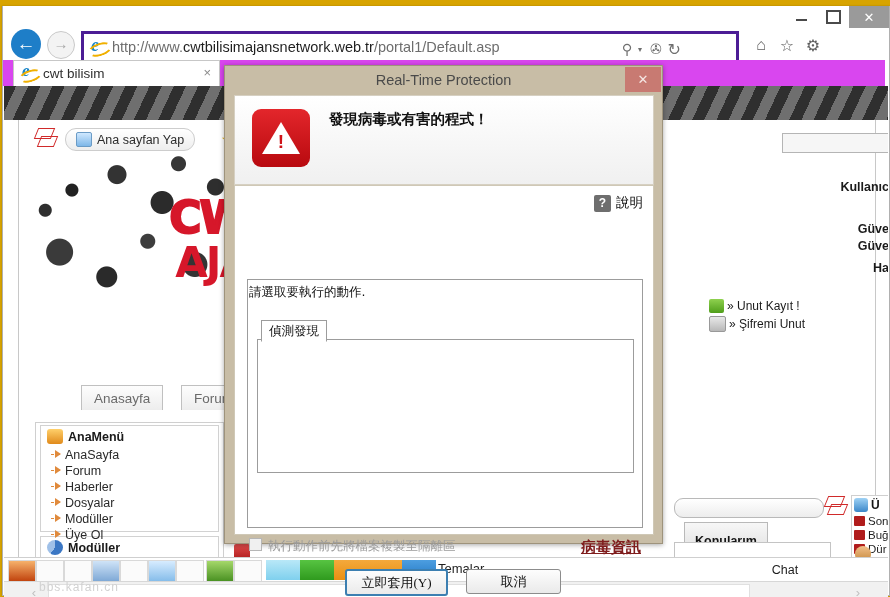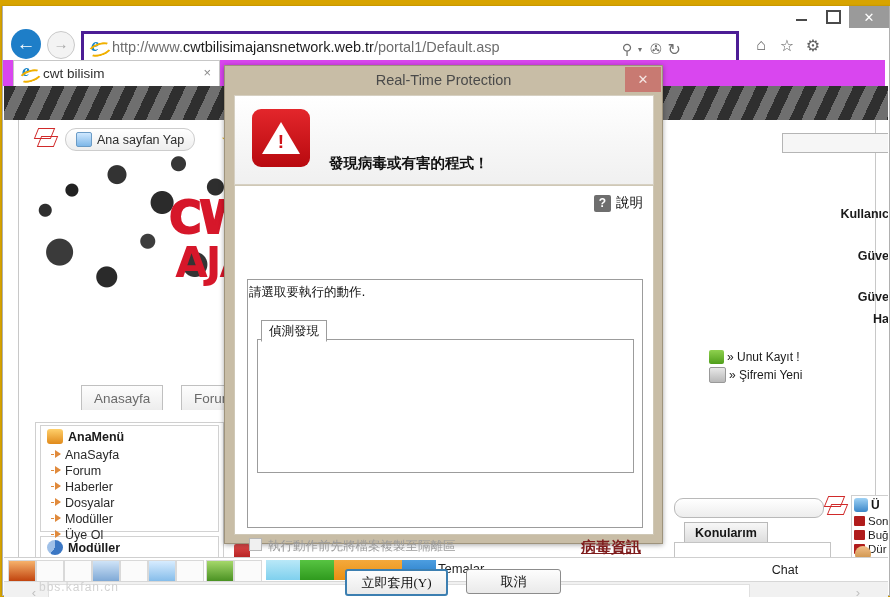--- a/index.html
+++ b/index.html
@@ -135,21 +135,21 @@
   #site-tabs{position:absolute;left:62px;top:265px;width:300px;height:26px;}
   .stab{position:absolute;top:0;height:24px;border:1px solid #c0c0c0;border-bottom:none;
     background:linear-gradient(#fdfdfd,#ededed);display:flex;align-items:center;
     padding:0 12px;font-size:13.5px;color:#6a6a6a;}
   
   #rs-box{position:absolute;left:741px;top:7px;width:115px;height:18px;
     border:1px solid #b5b5b5;background:#f6f6f6;}
   
   #user-panel{position:absolute;left:690px;top:60px;width:180px;height:180px;
     font-size:12.5px;color:#1a1a1a;text-align:right;}
-  .upline{font-weight:bold;margin-bottom:3px;margin-top:27px;}
+  .upline{font-weight:bold;margin-bottom:3px;}
   .uplink{display:flex;align-items:center;justify-content:flex-start;margin-top:3px;
     font-size:12px;color:#1b1b1b;font-weight:normal;}
   .mini-ico{width:15px;height:14px;margin-right:3px;flex:none;border-radius:2px;}
   .ic-user{background:linear-gradient(#8fd14f,#4f9e1a);}
   .ic-lock{background:linear-gradient(#e8e8e8,#b8b8b8);border:1px solid #999;}
   
   .mod-panel{position:absolute;background:#ffffff;border:1px solid #cfcfcf;}
   .mod-head{position:relative;height:22px;}
   .mod-pill{position:absolute;left:26px;top:0;width:120px;height:20px;border-radius:10px;
     border:1px solid #c6c6c6;background:linear-gradient(#ffffff,#e9e9e9);
@@ -164,21 +164,21 @@
     border-top:1px dashed #e08a3c;}
   .marrow{position:absolute;left:14px;top:3px;width:0;height:0;
     border-left:6px solid #e08a3c;border-top:4px solid transparent;
     border-bottom:4px solid transparent;}
   .gic{width:16px;height:15px;margin-right:5px;flex:none;border-radius:3px;}
   .gic-home{background:linear-gradient(#ffd06b,#e08a1b);}
   .gic-pie{background:conic-gradient(#3b77c4 0 60%,#9fc0e8 0);border-radius:50%;}
   #konularim-tab{position:absolute;left:665px;top:402px;height:20px;
     border:1px solid #b9b9b9;border-bottom:none;
     background:linear-gradient(#f7f7f7,#dcdcdc);display:flex;align-items:center;
-    padding:0 10px;font-size:12.5px;font-weight:bold;color:#161616;}
+    padding:8px 10px;font-size:12.5px;font-weight:bold;color:#161616;}
   #konularim-body{position:absolute;left:655px;top:422px;width:155px;height:108px;
     background:#fff;border:1px solid #c4c4c4;}
   #mid-search{position:absolute;left:655px;top:378px;width:148px;height:18px;
     border:1px solid #b9b9b9;border-radius:9px;background:linear-gradient(#fff,#ededed);}
   
   #right-panel{position:absolute;left:832px;top:375px;width:52px;height:170px;
     background:#fff;border:1px solid #cfcfcf;overflow:hidden;}
   .rp-item{display:flex;align-items:center;font-size:11.5px;color:#1f1f1f;
     padding:1px 0 1px 2px;white-space:nowrap;}
   .rp-sq{width:11px;height:10px;background:#b01c1c;margin-right:3px;flex:none;
@@ -197,21 +197,21 @@
   #av-banner{position:absolute;left:9px;top:29px;width:418px;height:88px;
     background:linear-gradient(#ffffff,#f0f0f0);border:1px solid #d6d0c2;}
   #warn-icon{position:absolute;left:17px;top:13px;width:58px;height:58px;
     border-radius:9px;background:linear-gradient(#e3262b,#b8090f);
     display:flex;align-items:center;justify-content:center;}
   #warn-icon .tri{width:0;height:0;border-left:19px solid transparent;
     border-right:19px solid transparent;border-bottom:32px solid #ffffff;position:relative;}
   #warn-icon .bang{position:absolute;left:50%;top:11px;transform:translateX(-50%);
     color:#cf1318;font-size:19px;font-weight:bold;line-height:18px;}
   #warn-text{position:absolute;left:94px;top:14px;font-size:14.5px;font-weight:bold;
-    color:#111;font-family:"DejaVu Sans",sans-serif;margin-top:44px;}
+    color:#111;font-family:"DejaVu Sans",sans-serif;}
   #av-main{position:absolute;left:9px;top:119px;width:418px;height:348px;
     background:#ffffff;border:1px solid #cfc8b6;}
   #help-row{position:absolute;right:10px;top:8px;display:flex;align-items:center;}
   #help-box{width:17px;height:17px;background:#6e6e6e;color:#fff;font-size:12px;
     font-weight:bold;display:flex;align-items:center;justify-content:center;
     border-radius:2px;margin-right:5px;}
   #help-label{font-size:13.5px;color:#111;font-family:"DejaVu Sans",sans-serif;}
   #instr-panel{position:absolute;left:12px;top:93px;width:394px;height:247px;
     border:1px solid #9c9c9c;background:#ffffff;}
   #instr-text{position:absolute;left:14px;top:98px;font-size:12.5px;color:#111;
@@ -345,21 +345,21 @@
           <div class="upline" style="margin-top:28px">Güve</div>
           <div class="upline">Güve</div>
           <div class="upline" style="margin-top:8px">Ha</div>
           <div style="margin-top:24px">
             <div class="uplink">
               <span class="mini-ico ic-user"></span>
               <span>» Unut Kayıt !</span>
             </div>
             <div class="uplink">
               <span class="mini-ico ic-lock"></span>
-              <span>» Şifremi Yeni</span>
+              <span>» Şifremi Unut</span>
             </div>
           </div>
         </div>
 
         <div class="mod-panel" style="left:16px;top:302px;width:187px;height:153px">
           <div class="mod-body" style="height:105px">
             <div class="mgroup">
               <span class="gic gic-home"></span>
               <span>AnaMenü</span>
             </div>

